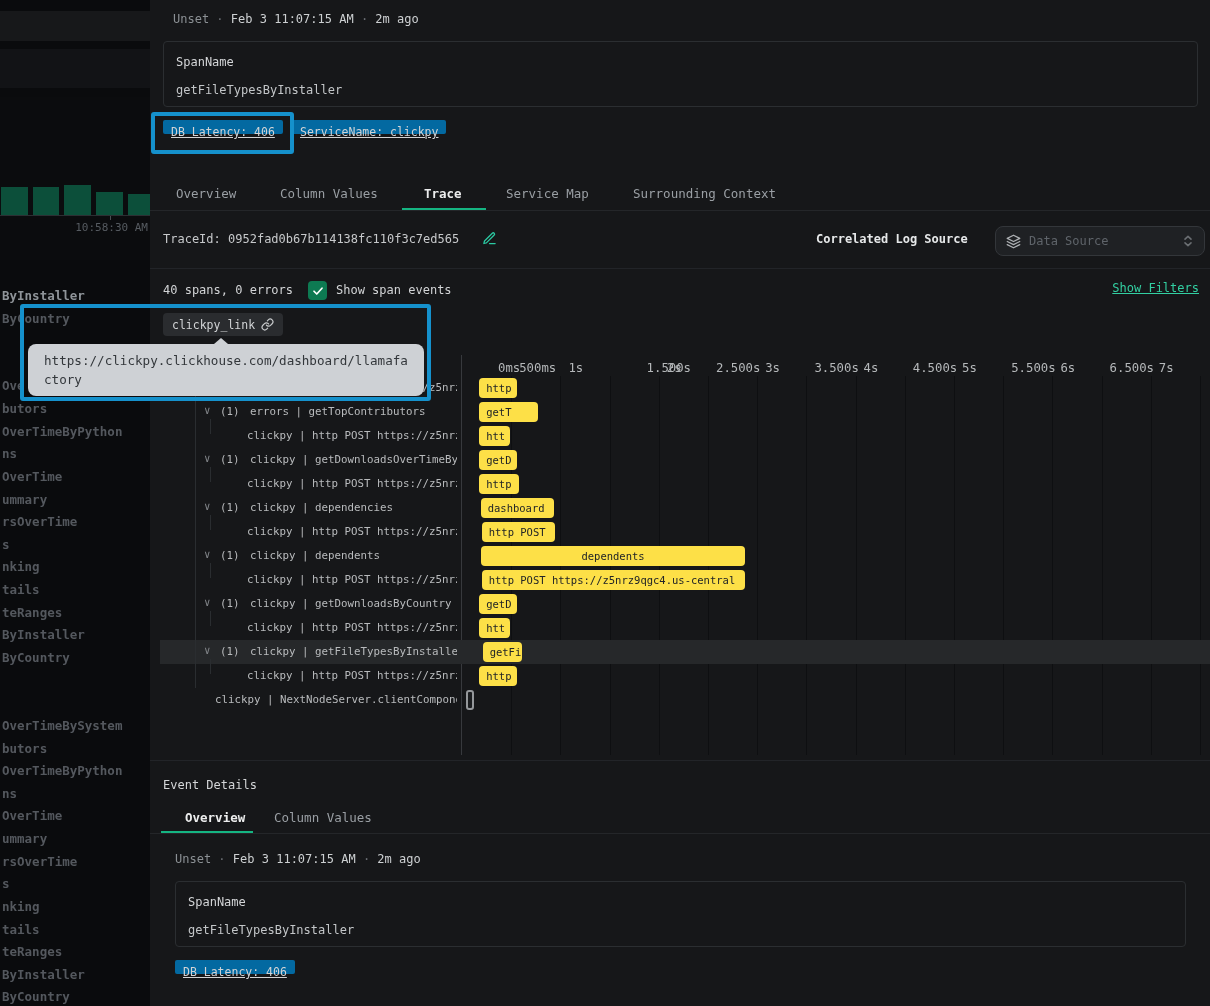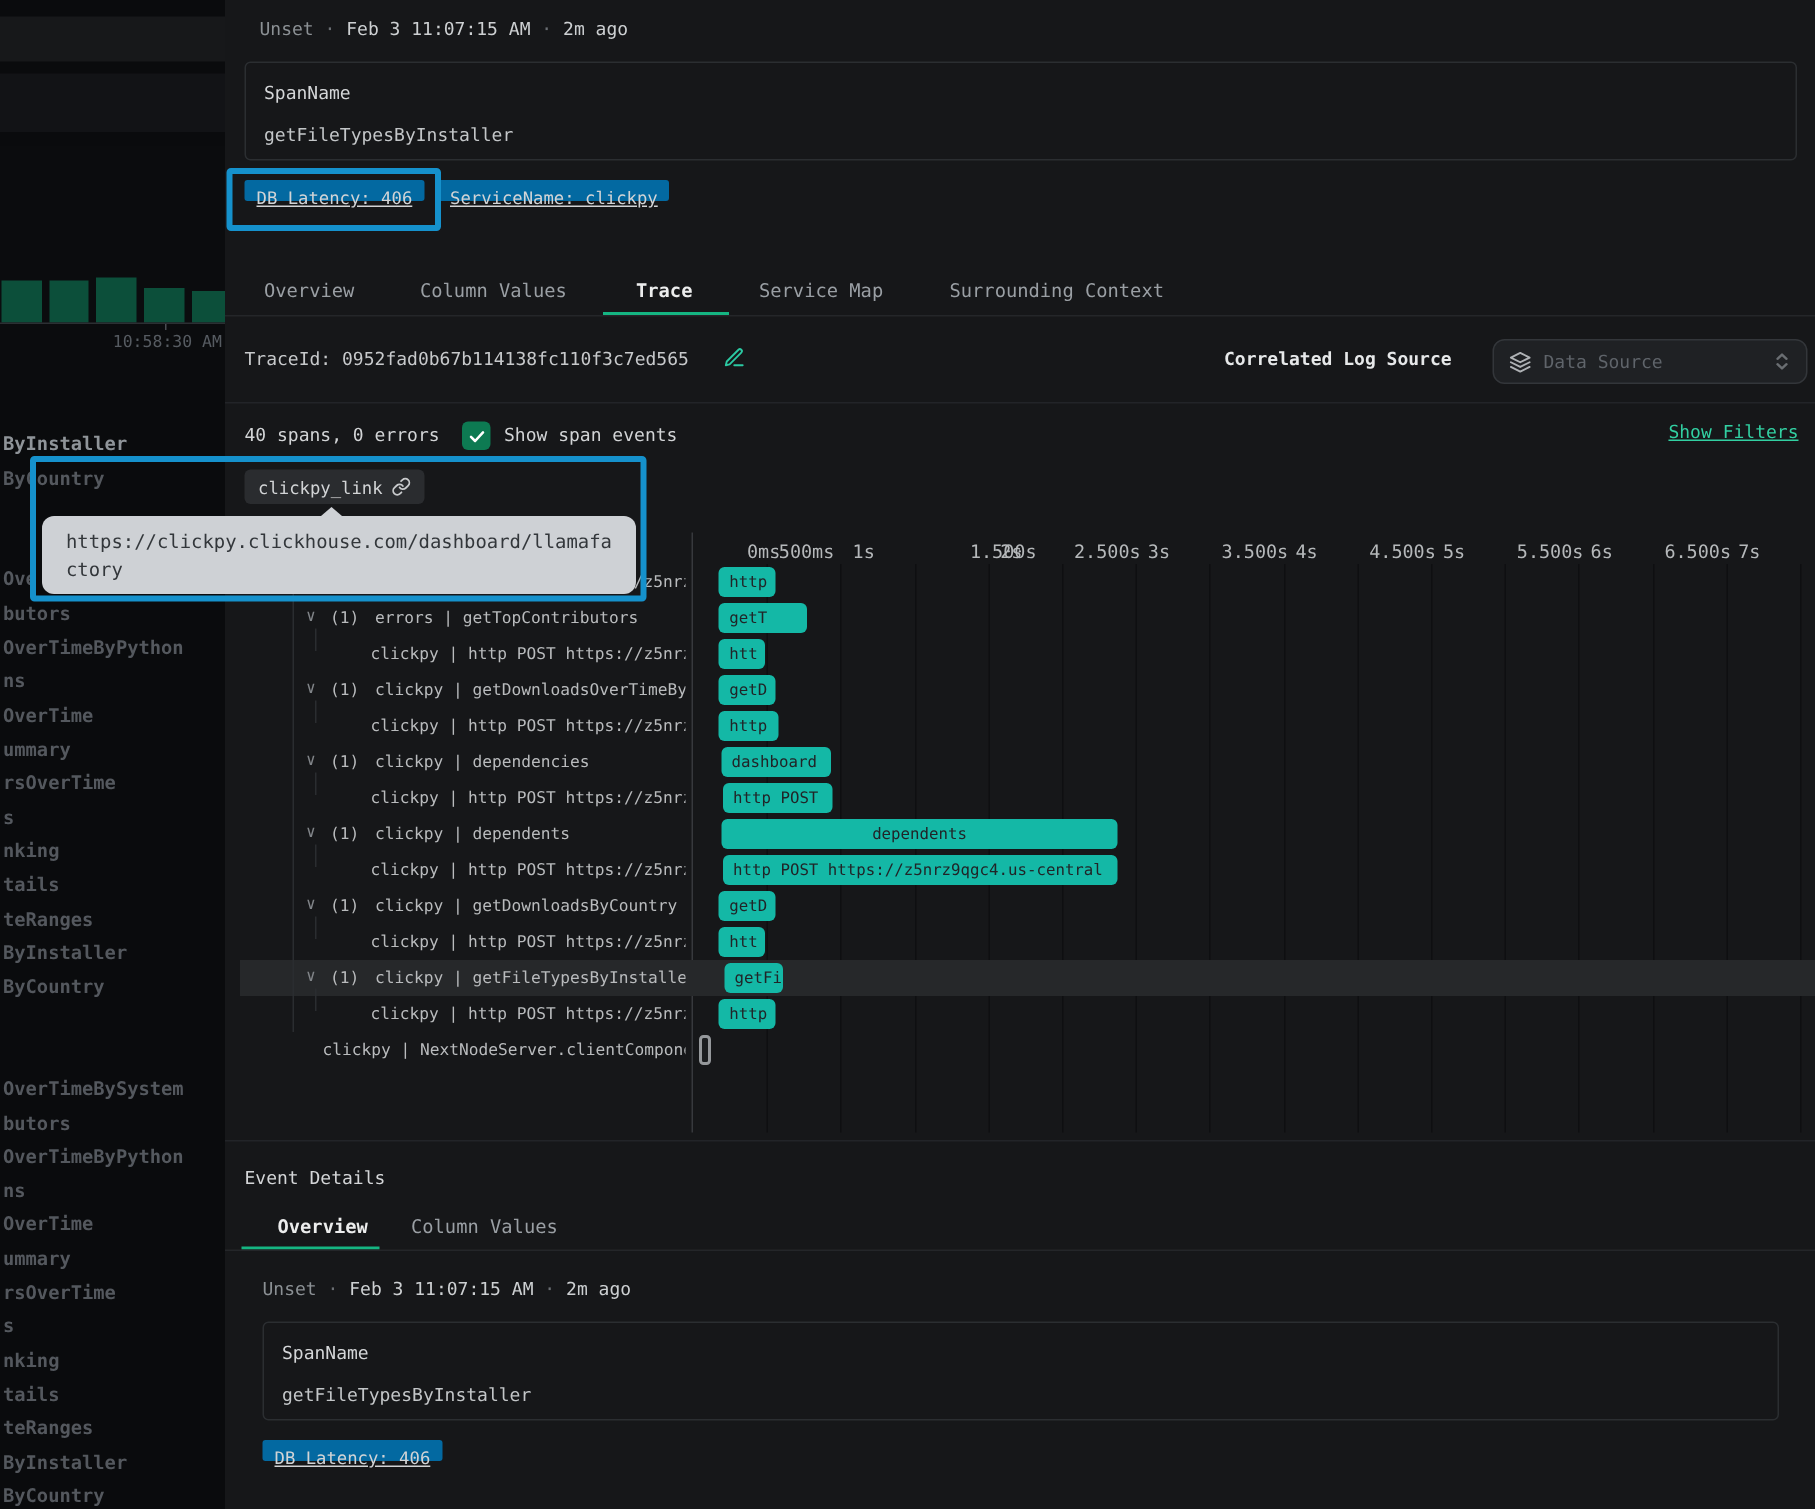--- a/index.html
+++ b/index.html
@@ -45,21 +45,21 @@
 
   
   #waterfall { position:absolute; left:0; top:352px; width:1060px; height:408px; overflow:hidden; }
   .tick-label { position:absolute; top:9px; font-size:12.3px; color:#b5b8ba; white-space:nowrap; }
   .gridline { position:absolute; top:24px; width:1px; height:379px; background:#0e0f11; }
   #wf-divider { position:absolute; left:311px; top:3px; width:1px; height:400px; background:#37393d; }
   .hl-band { position:absolute; left:10px; width:1050px; height:24px; background:#26282a; }
   .tree-wrap { position:absolute; left:13px; width:294px; height:24px; overflow:hidden; }
   .tree-el { position:absolute; top:5px; font-size:10.8px; color:#b9bbbd; white-space:nowrap; }
   .chev { color:#808488; }
-  .span-bar { position:absolute; height:20px; background:#14b8a6; border-radius:4px; color:#212427; font-size:10.5px; line-height:20px; padding:0 7px; overflow:hidden; white-space:nowrap; }
+  .span-bar { position:absolute; height:20px; background:#fde047; border-radius:4px; color:#212427; font-size:10.5px; line-height:20px; padding:0 7px; overflow:hidden; white-space:nowrap; }
   .span-bar.center { text-align:center; }
   .span-bar.rootbar { background:#1b1d1f; border:2px solid #95989b; border-radius:3px; padding:0; }
   .treeline { position:absolute; width:1px; background:#2a2d30; }
 
   
   .hlbox { position:absolute; border:4px solid #1591cc; border-radius:3px; background:transparent; z-index:20; pointer-events:none; }
   #tooltip { position:absolute; left:28px; top:344px; width:396px; background:#ced1d5; border-radius:8px; padding:7px 16px; font-size:12.6px; line-height:19px; color:#33373b; word-break:break-all; z-index:22; }
   #tooltip::before { content:""; position:absolute; top:-6px; left:186px; border-left:7px solid transparent; border-right:7px solid transparent; border-bottom:6px solid #ced1d5; }
 
   svg.icn { display:block; }

